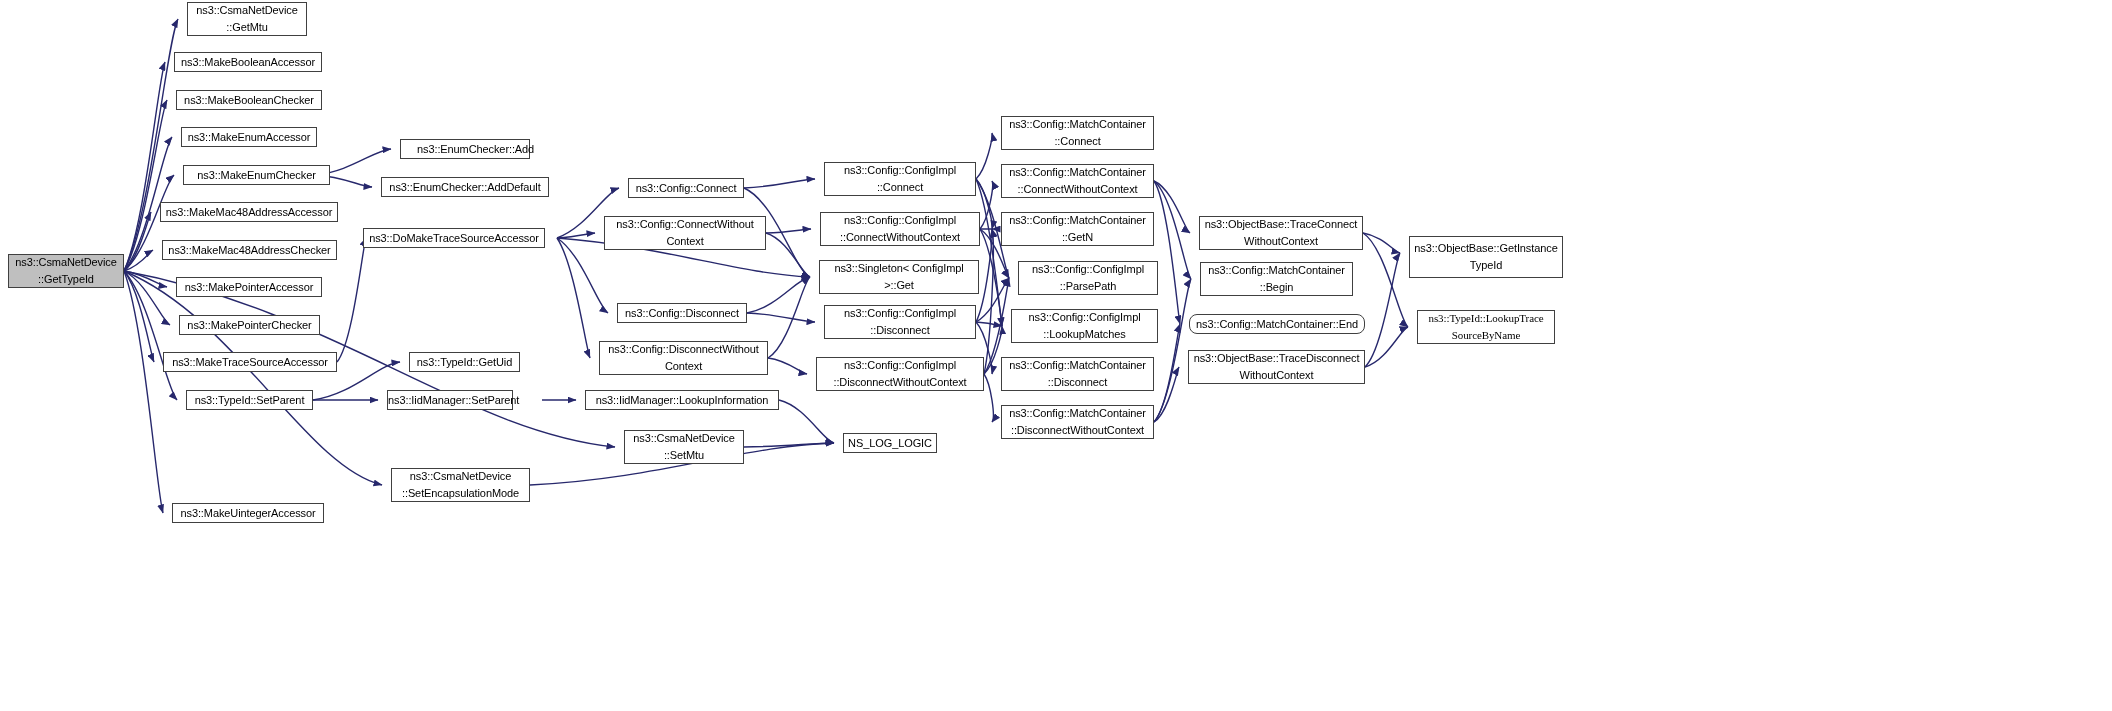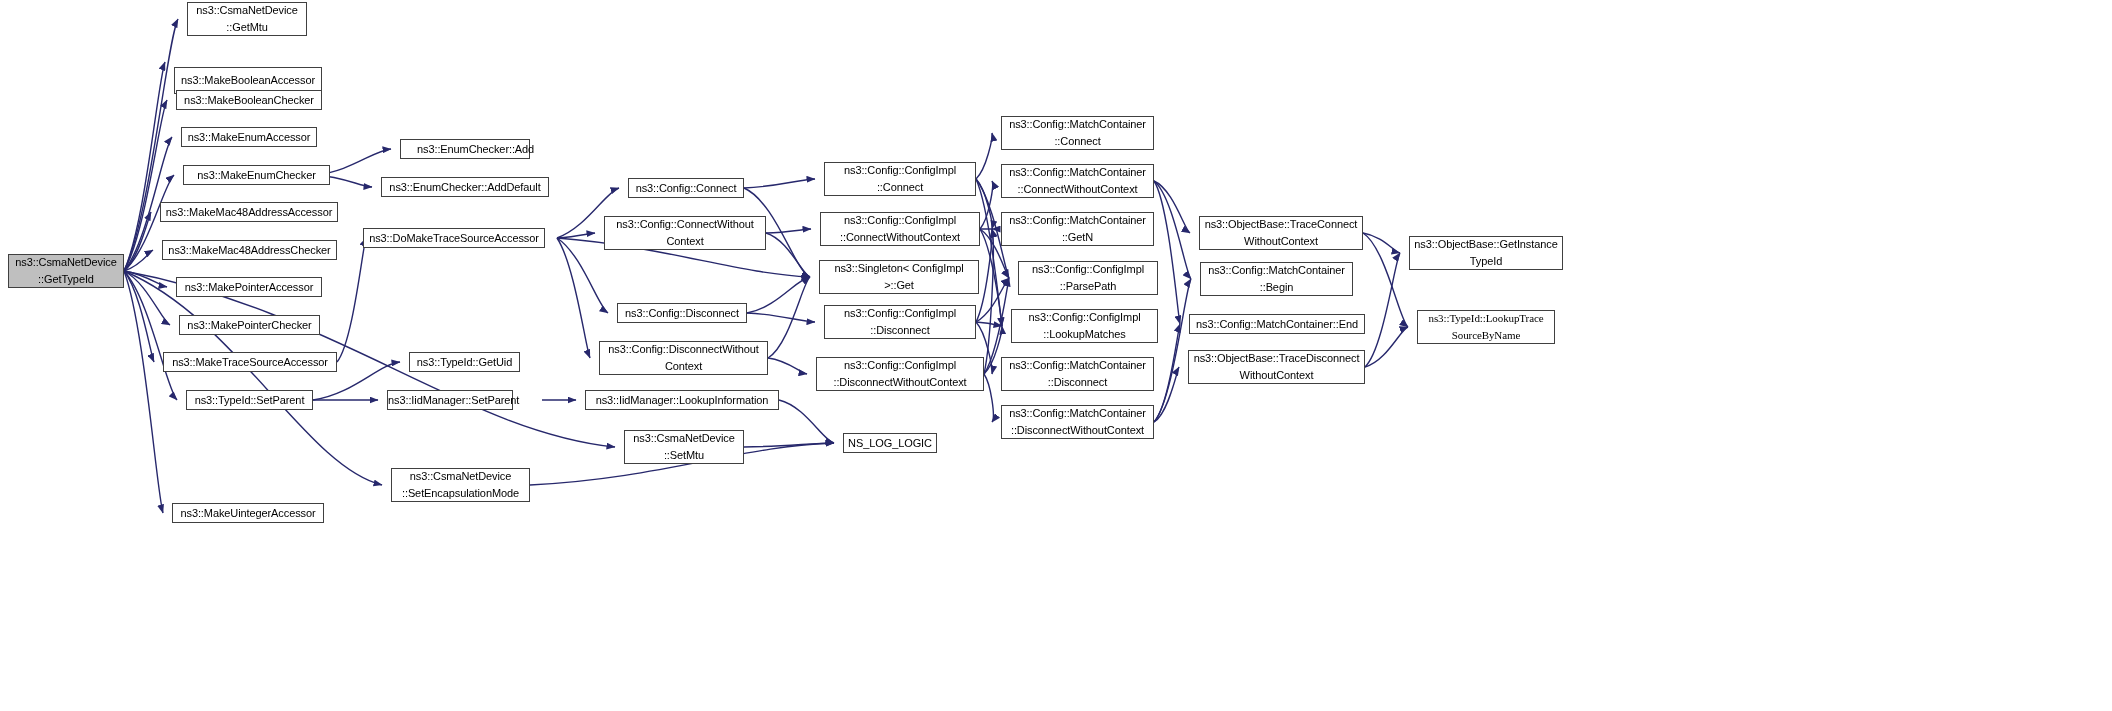--- a/index.html
+++ b/index.html
@@ -122,21 +122,21 @@
         <path d="M 744 447 C 785.58 446.384, 811.32 443.2464, 834 443" marker-end="url(#arrow)" stroke="#27286c"></path>
         <path d="M 530 485 C 661.46 478.532, 742.84 445.5872, 834 443" marker-end="url(#arrow)" stroke="#27286c"></path>
         <path d="M 779 400 C 805.88 406.622, 822.52 440.3512, 834 443" marker-end="url(#arrow)" stroke="#27286c"></path>
       </g>
   </svg>
   <div id="node-layer">
       <div class="node root" style="left: 8px; top: 254px; width: 116px; height: 34px;"><span class="lbl">ns3::CsmaNetDevice
 ::GetTypeId</span></div>
       <div class="node" style="left: 187px; top: 2px; width: 120px; height: 34px;"><span class="lbl">ns3::CsmaNetDevice
 ::GetMtu</span></div>
-      <div class="node" style="left: 174px; top: 67px; width: 148px; height: 27px;"><span class="lbl">ns3::MakeBooleanAccessor</span></div>
+      <div class="node" style="left: 174px; top: 52px; width: 148px; height: 20px;"><span class="lbl">ns3::MakeBooleanAccessor</span></div>
       <div class="node" style="left: 176px; top: 90px; width: 146px; height: 20px;"><span class="lbl">ns3::MakeBooleanChecker</span></div>
       <div class="node" style="left: 181px; top: 127px; width: 136px; height: 20px;"><span class="lbl">ns3::MakeEnumAccessor</span></div>
       <div class="node" style="left: 183px; top: 165px; width: 147px; height: 20px;"><span class="lbl">ns3::MakeEnumChecker</span></div>
       <div class="node" style="left: 160px; top: 202px; width: 178px; height: 20px;"><span class="lbl">ns3::MakeMac48AddressAccessor</span></div>
       <div class="node" style="left: 162px; top: 240px; width: 175px; height: 20px;"><span class="lbl">ns3::MakeMac48AddressChecker</span></div>
       <div class="node" style="left: 176px; top: 277px; width: 146px; height: 20px;"><span class="lbl">ns3::MakePointerAccessor</span></div>
       <div class="node" style="left: 179px; top: 315px; width: 141px; height: 20px;"><span class="lbl">ns3::MakePointerChecker</span></div>
       <div class="node" style="left: 163px; top: 352px; width: 174px; height: 20px;"><span class="lbl">ns3::MakeTraceSourceAccessor</span></div>
       <div class="node" style="left: 186px; top: 390px; width: 127px; height: 20px;"><span class="lbl">ns3::TypeId::SetParent</span></div>
       <div class="node" style="left: 172px; top: 503px; width: 152px; height: 20px;"><span class="lbl">ns3::MakeUintegerAccessor</span></div>
@@ -178,21 +178,21 @@
       <div class="node" style="left: 1011px; top: 309px; width: 147px; height: 34px;"><span class="lbl">ns3::Config::ConfigImpl
 ::LookupMatches</span></div>
       <div class="node" style="left: 1001px; top: 357px; width: 153px; height: 34px;"><span class="lbl">ns3::Config::MatchContainer
 ::Disconnect</span></div>
       <div class="node" style="left: 1001px; top: 405px; width: 153px; height: 34px;"><span class="lbl">ns3::Config::MatchContainer
 ::DisconnectWithoutContext</span></div>
       <div class="node" style="left: 1199px; top: 216px; width: 164px; height: 34px;"><span class="lbl">ns3::ObjectBase::TraceConnect
 WithoutContext</span></div>
       <div class="node" style="left: 1200px; top: 262px; width: 153px; height: 34px;"><span class="lbl">ns3::Config::MatchContainer
 ::Begin</span></div>
-      <div class="node" style="left: 1189px; top: 314px; width: 176px; height: 20px;"><span class="lbl">ns3::Config::MatchContainer::End</span></div>
+      <div class="node" style="left: 1189px; top: 314px; width: 176px; height: 20px; border-radius: 8px;"><span class="lbl">ns3::Config::MatchContainer::End</span></div>
       <div class="node" style="left: 1188px; top: 350px; width: 177px; height: 34px;"><span class="lbl">ns3::ObjectBase::TraceDisconnect
 WithoutContext</span></div>
-      <div class="node" style="left: 1409px; top: 236px; width: 154px; height: 34px;"><span class="lbl">ns3::ObjectBase::GetInstance
+      <div class="node" style="left: 1409px; top: 236px; width: 154px; height: 42px;"><span class="lbl">ns3::ObjectBase::GetInstance
 TypeId</span></div>
       <div class="node" style="left: 1417px; top: 310px; width: 138px; height: 34px; font-family: Liberation Serif, serif;"><span class="lbl">ns3::TypeId::LookupTrace
 SourceByName</span></div>
     </div>
 </div>
 
 </body></html>

